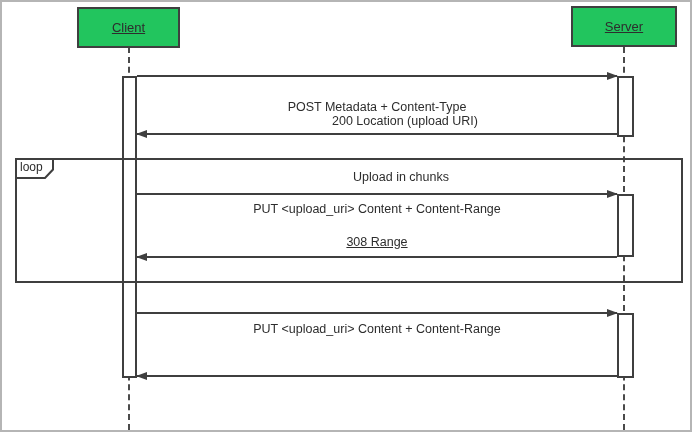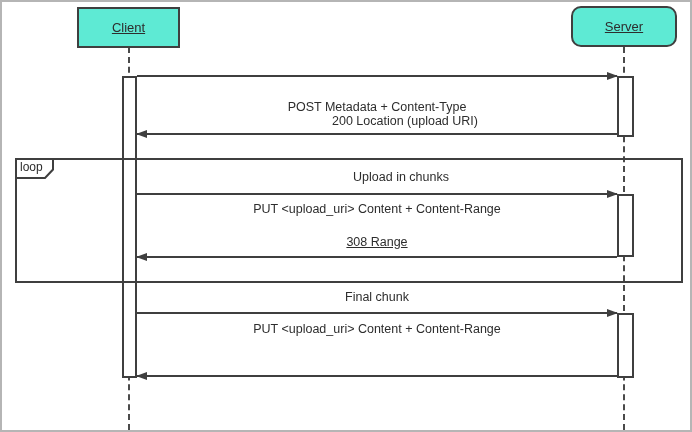--- a/index.html
+++ b/index.html
@@ -11,21 +11,21 @@
     font-family:"Liberation Sans", sans-serif;
     color:#2d2d2d;
     overflow:hidden;
   }
   .abs { position:absolute; }
 
   
   .actor {
     box-sizing:border-box;
     border:2px solid #3f3f3f;
-    background:#5eead4;
+    background:#22c55e;
     display:flex; align-items:center; justify-content:center;
     font-size:13px;
     z-index:6;
   }
   .actor .name { text-decoration:underline; }
 
   
   .lifeline {
     width:0;
     border-left:2px dashed #4a4a4a;
@@ -112,31 +112,30 @@
     <div class="line"></div>
     <div class="head"></div>
   </div>
   <div class="abs msg-label" style="top:200px;">PUT &lt;upload_uri&gt; Content + Content-Range</div>
   <div class="abs msg-label" style="top:233px;text-decoration:underline;">308 Range</div>
   <div class="abs arrow to-client" style="left:135px; top:251px; width:480px;">
     <div class="line"></div>
     <div class="head"></div>
   </div>
 
-  <div class="abs msg-label" style="top:288px;">Final chunk</div>
   <div class="abs arrow to-server" style="left:135px; top:307px; width:480px;">
     <div class="line"></div>
     <div class="head"></div>
   </div>
   <div class="abs msg-label" style="top:320px;">PUT &lt;upload_uri&gt; Content + Content-Range</div>
   <div class="abs arrow to-client" style="left:135px; top:370px; width:480px;">
     <div class="line"></div>
     <div class="head"></div>
   </div>
 
   <div class="abs actor" style="left:75px; top:5px; width:103px; height:41px;">
     <span class="name">Client</span>
   </div>
-  <div class="abs actor" style="left:569px; top:4px; width:106px; height:41px;border-radius:10px;">
+  <div class="abs actor" style="left:569px; top:4px; width:106px; height:41px;">
     <span class="name">Server</span>
   </div>
 
 </div>
 
 </body></html>

